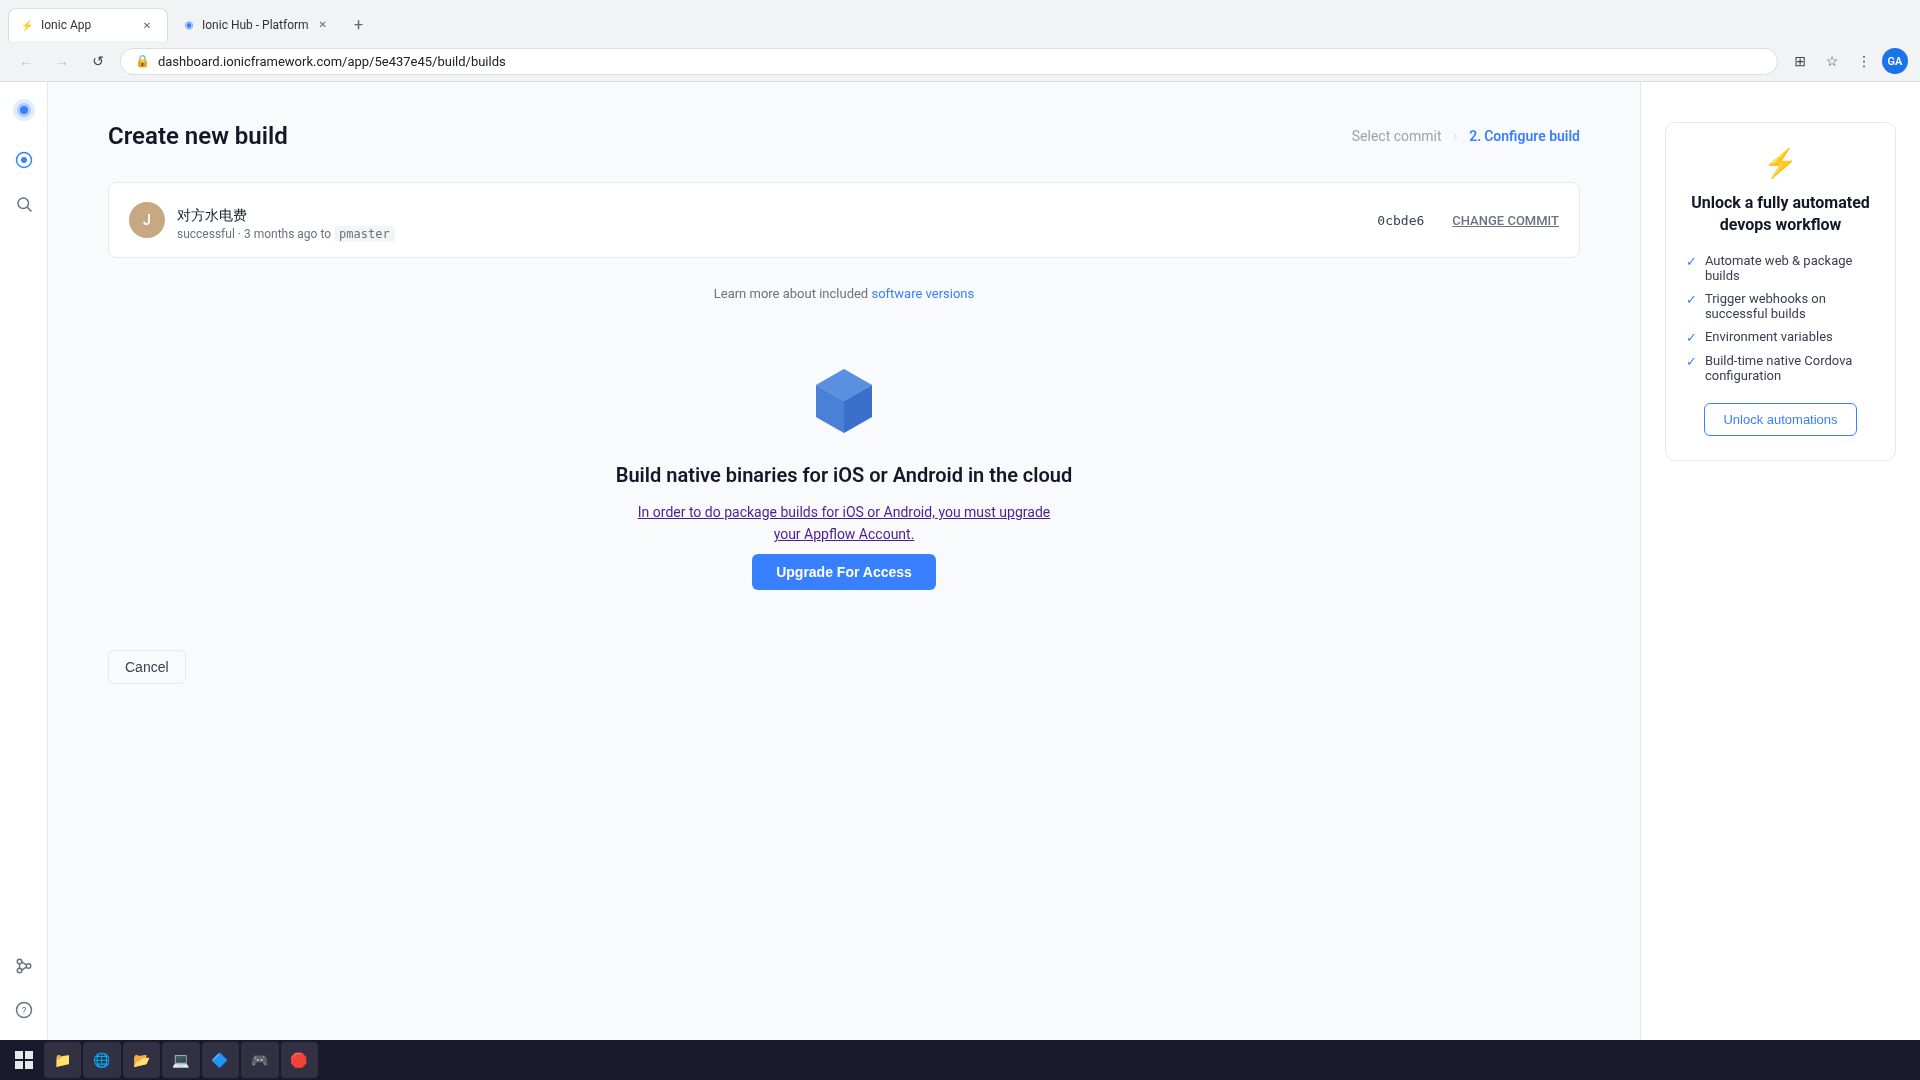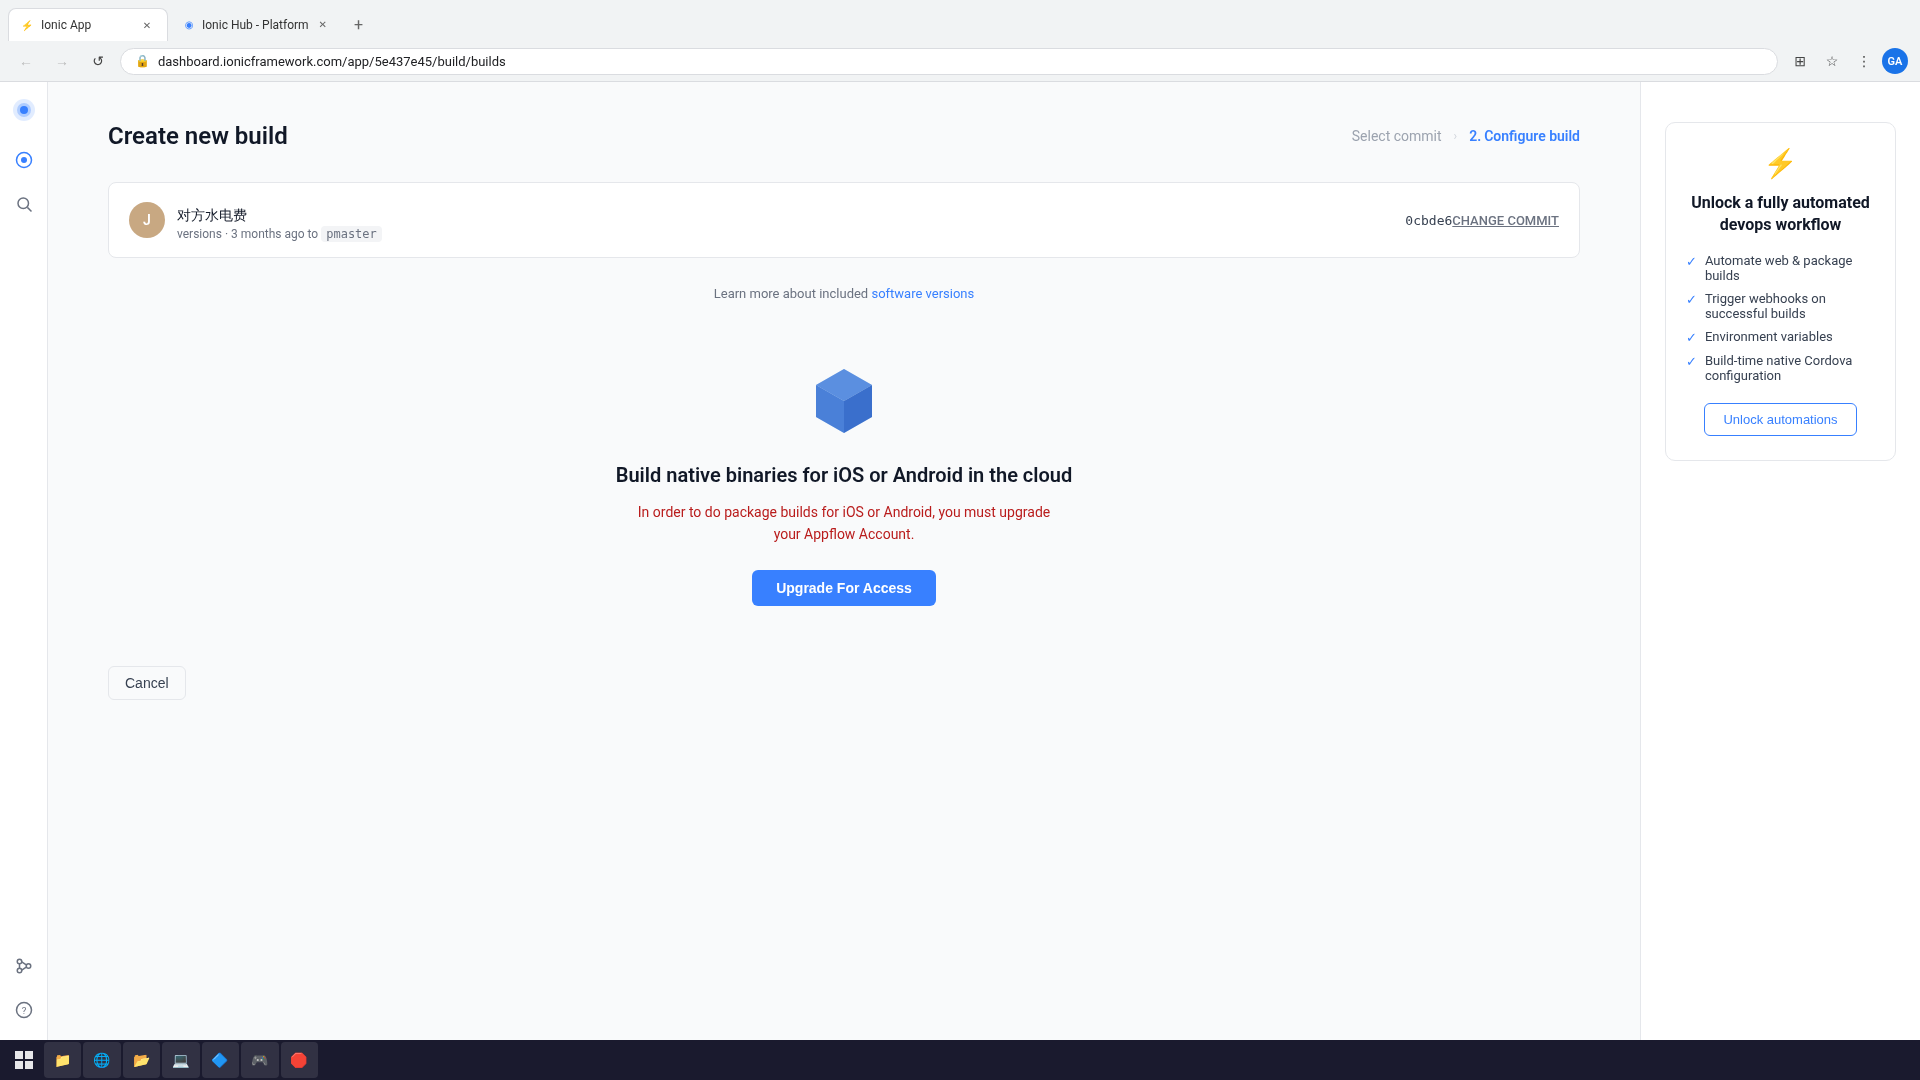--- a/index.html
+++ b/index.html
@@ -51,41 +51,41 @@
     .step.active .step-label { color: #3880ff; font-weight: 600; }
     .step-separator { color: #d1d5db; font-size: 12px; }
 
     
     .commit-card { background: #fff; border: 1px solid #e5e7eb; border-radius: 8px; padding: 16px 20px; display: flex; align-items: center; justify-content: space-between; margin-bottom: 28px; }
     .commit-left { display: flex; align-items: center; gap: 12px; }
     .commit-info { display: flex; flex-direction: column; }
     .commit-message { font-size: 14px; font-weight: 500; color: #111827; margin-top: 8px; }
     .commit-meta { font-size: 12px; color: #6b7280; margin-top: 2px; }
     .commit-meta span.branch { font-family: monospace; font-size: 12px; background: #f3f4f6; padding: 1px 5px; border-radius: 4px; }
-    .commit-right { display: flex; align-items: center; gap: 0; }
+    .commit-right { display: flex; align-items: center; gap: 28px; }
     .commit-hash { font-family: monospace; font-size: 13px; color: #374151; }
     .change-commit-btn { font-size: 13px; color: #6b7280; text-decoration: underline; cursor: pointer; font-weight: 500; }
 
     
     .section-label { font-size: 14px; font-weight: 600; color: #111827; margin-bottom: 6px; }
     .section-sublabel { font-size: 13px; color: #6b7280; margin-bottom: 10px; text-align: center; }
     .section-sublabel a { color: #3880ff; text-decoration: none; }
 
     .platform-select { background: #fff; border: 1px solid #e5e7eb; border-radius: 8px; padding: 10px 14px; display: flex; align-items: center; justify-content: space-between; cursor: pointer; width: 100%; }
     .platform-select-left { display: flex; align-items: center; gap: 10px; }
     .platform-dot { width: 14px; height: 14px; border-radius: 50%; background: #22c55e; display: flex; align-items: center; justify-content: center; }
     .platform-dot::after { content: ''; width: 6px; height: 6px; border-radius: 50%; background: #fff; }
     .platform-name { font-size: 14px; color: #111827; }
     .chevron-down { color: #6b7280; font-size: 14px; }
 
     
     .upsell-center { display: flex; flex-direction: column; align-items: center; text-align: center; margin-top: 40px; padding: 20px; }
     .cube-icon { width: 80px; height: 80px; margin-bottom: 20px; }
     .upsell-title { font-size: 20px; font-weight: 600; color: #111827; margin-bottom: 12px; line-height: 1.4; }
-    .upsell-desc { font-size: 14px; color: #b91c1c; margin-bottom: 24px; max-width: 420px; line-height: 1.6; }
+    .upsell-desc { font-size: 14px; color: #4c1d95; margin-bottom: 8px; max-width: 420px; line-height: 1.6; text-decoration: underline; }
     .upgrade-btn { background: #3880ff; color: #fff; border: none; border-radius: 6px; padding: 10px 24px; font-size: 14px; font-weight: 600; cursor: pointer; }
 
     
     .cancel-area { margin-top: 40px; }
     .cancel-btn { background: none; border: 1px solid #e5e7eb; border-radius: 6px; padding: 8px 16px; font-size: 14px; color: #374151; cursor: pointer; }
 
     
     .right-panel { width: 280px; background: #fff; border-left: 1px solid #e5e7eb; padding: 40px 24px; display: flex; flex-direction: column; }
     .automation-card { background: #fff; border: 1px solid #e5e7eb; border-radius: 10px; padding: 24px 20px; text-align: center; }
     .bolt-icon { font-size: 28px; color: #3880ff; margin-bottom: 12px; }
@@ -197,21 +197,21 @@
           </div>
         </div>
       </div>
 
       <div class="commit-card">
         <div class="commit-left">
           <div class="avatar-circle">J</div>
           <div class="commit-info">
             <span class="commit-message">对方水电费</span>
             <span class="commit-meta">
-              <span>versions</span>
+              <span>successful</span>
               · <span>3 months ago to</span>
               <span class="branch">pmaster</span>
             </span>
           </div>
         </div>
         <div class="commit-right">
           <span class="commit-hash">0cbde6</span>
           <span class="change-commit-btn">CHANGE COMMIT</span>
         </div>
       </div>

